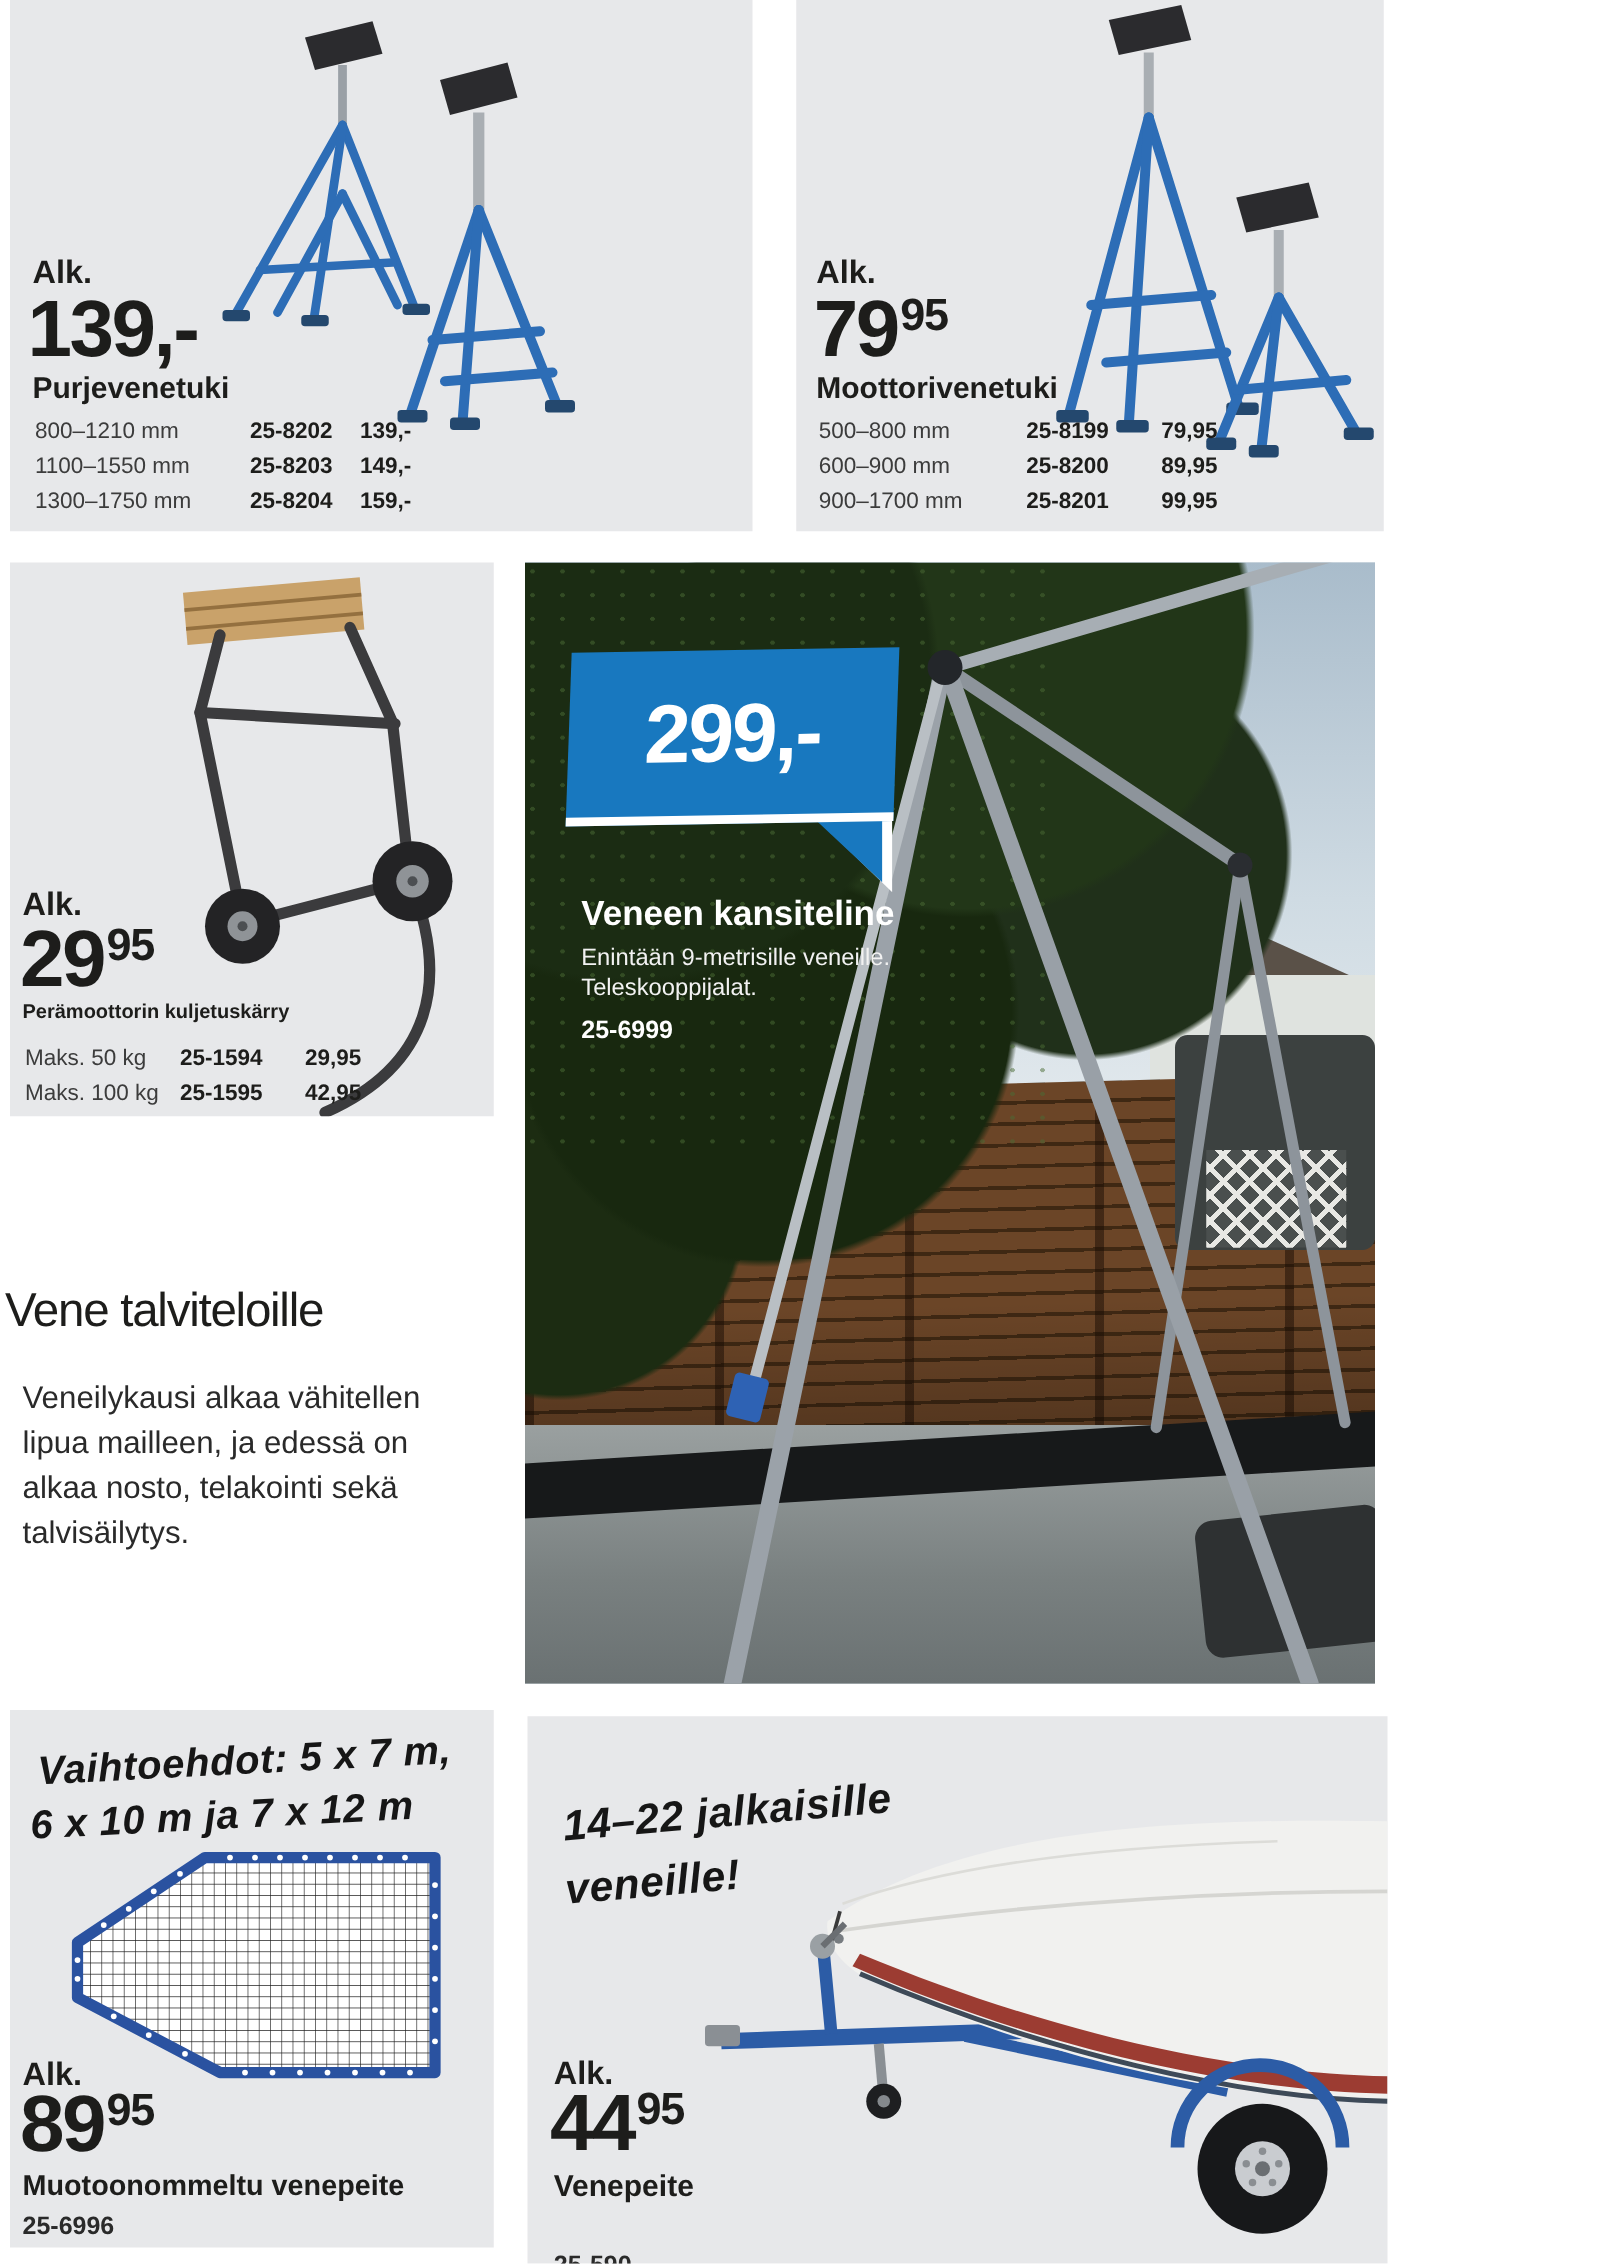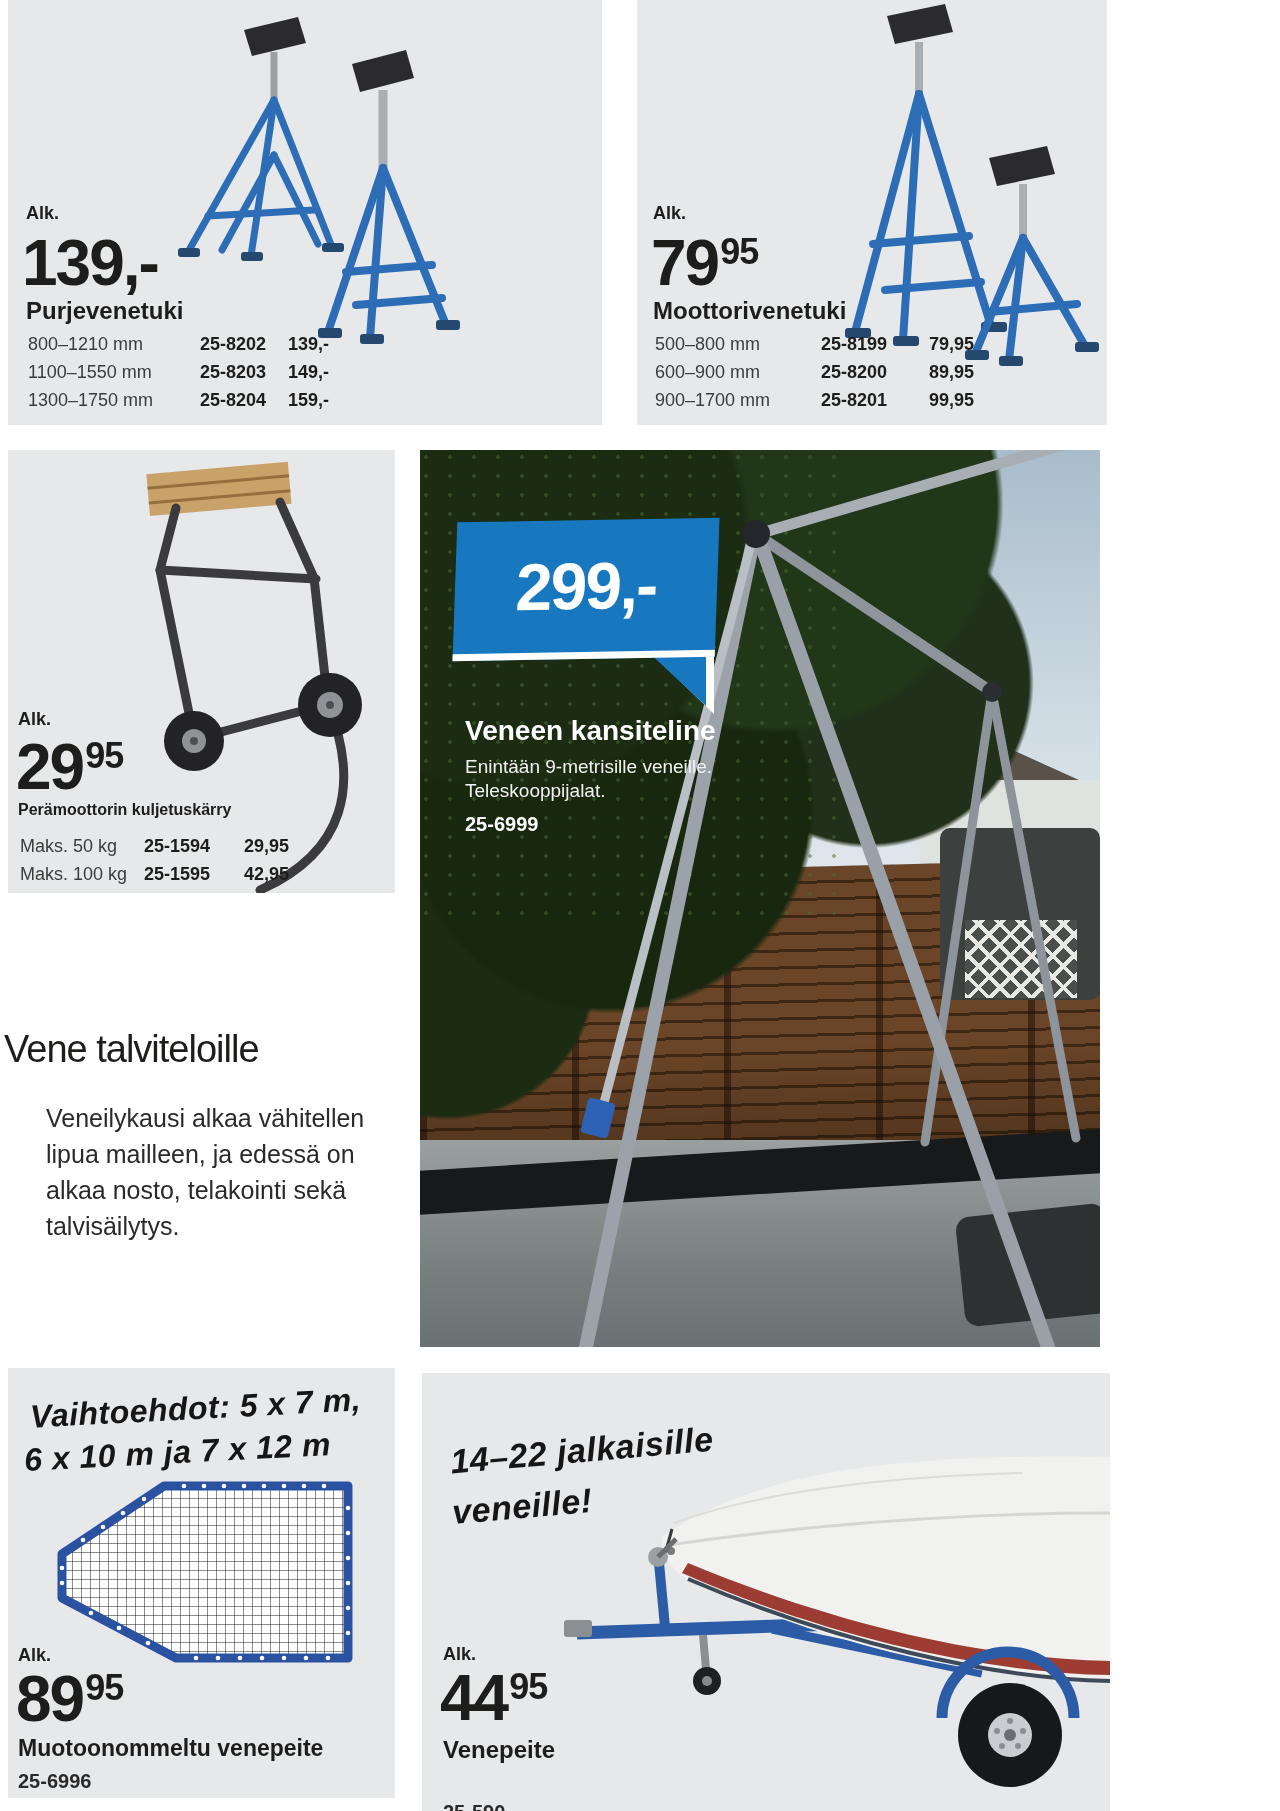--- a/index.html
+++ b/index.html
@@ -1,20 +1,20 @@
 <!DOCTYPE html>
 <html><head>
 <meta charset="utf-8">
 <style>
   html,body{margin:0;padding:0;background:#fff;}
   .page{position:relative;width:1280px;height:1811px;background:#ffffff;overflow:hidden;
         font-family:"Liberation Sans",sans-serif;color:#1d1d1b;}
   .gbox{position:absolute;background:#e7e8ea;}
   .abs{position:absolute;}
-  .alk{position:absolute;font-weight:bold;font-size:18px;line-height:1;}
+  .alk{position:absolute;font-weight:bold;font-size:26px;line-height:1;}
   .bigprice{position:absolute;font-weight:bold;font-size:64px;line-height:.92;letter-spacing:-2px;white-space:nowrap;}
   .bigprice .sup{font-size:36px;letter-spacing:-1px;vertical-align:top;position:relative;top:1px;margin-left:2px;}
   .pname{position:absolute;font-weight:bold;font-size:24px;line-height:1.05;white-space:nowrap;}
   .ptable{position:absolute;font-size:18px;line-height:28px;white-space:nowrap;}
   .trow span{display:inline-block;}
   .tsize{color:#3c3c3c;}
   .tsku,.tprice{font-weight:bold;color:#1d1d1b;}
   .b1 .tsize{width:172px}.b1 .tsku{width:88px}
   .b2 .tsize{width:166px}.b2 .tsku{width:108px}
   .b3 .tsize{width:124px}.b3 .tsku{width:100px}
@@ -58,21 +58,21 @@
           border-bottom:7px solid #fff;transform:skewX(-3deg) rotate(-1deg);
           display:flex;align-items:center;justify-content:center;}
   .bubble-text{color:#fff;font-weight:bold;font-size:66px;letter-spacing:-2px;line-height:1;}
   .tailw{position:absolute;left:232px;top:204px;width:62px;height:60px;background:#fff;clip-path:polygon(0 0,100% 0,100% 100%);}
   .tailb{position:absolute;left:224px;top:198px;width:62px;height:58px;background:#1878bf;clip-path:polygon(0 0,100% 0,100% 100%);}
   .ph-caption{position:absolute;left:45px;top:266px;color:#fff;}
   .ph-caption .cap-name{font-weight:bold;font-size:28px;line-height:1.1;}
   .ph-caption .cap-desc{font-size:19px;line-height:24px;margin-top:8px;color:#f2f2f2;}
   .ph-caption .cap-sku{font-weight:bold;font-size:20px;margin-top:10px;}
   .ed-title{position:absolute;left:4px;top:1028px;font-weight:normal;font-size:38px;letter-spacing:-1px;}
-  .ed-body{position:absolute;left:18px;top:1100px;font-size:25px;line-height:36px;color:#2a2a2a;margin-left:28px;}
+  .ed-body{position:absolute;left:18px;top:1100px;font-size:25px;line-height:36px;color:#2a2a2a;}
 </style>
 </head>
 <body>
 
 <div class="page">
 
   <span class="flag"></span>
 
   <section class="gbox b1" style="left:8px;top:0;width:594px;height:425px;">
     <svg class="abs" style="left:0;top:0;" width="594" height="425" viewBox="0 0 594 425">

